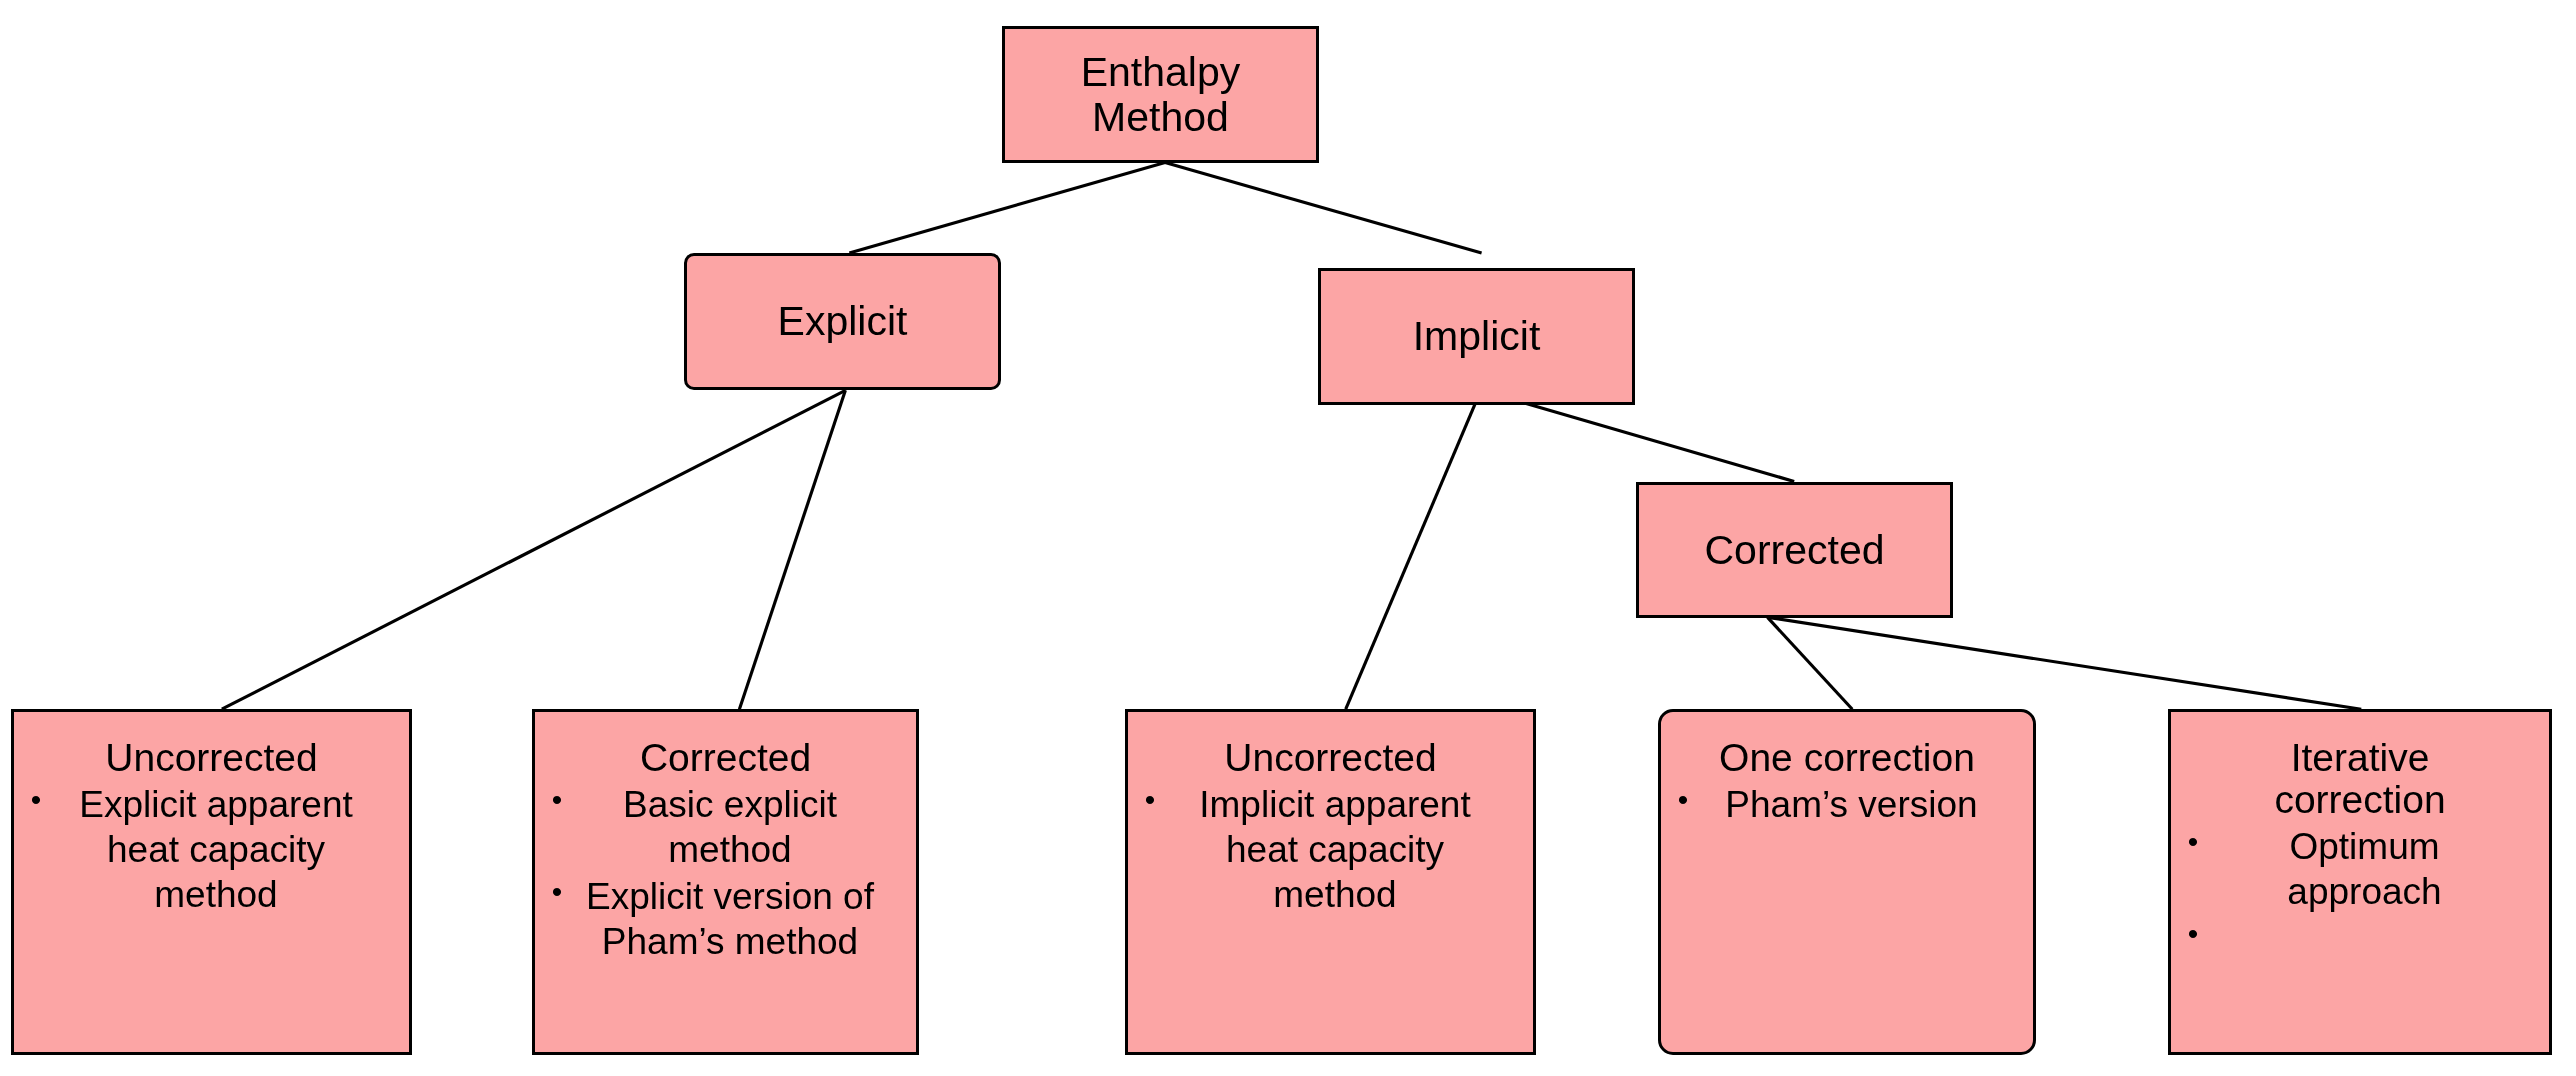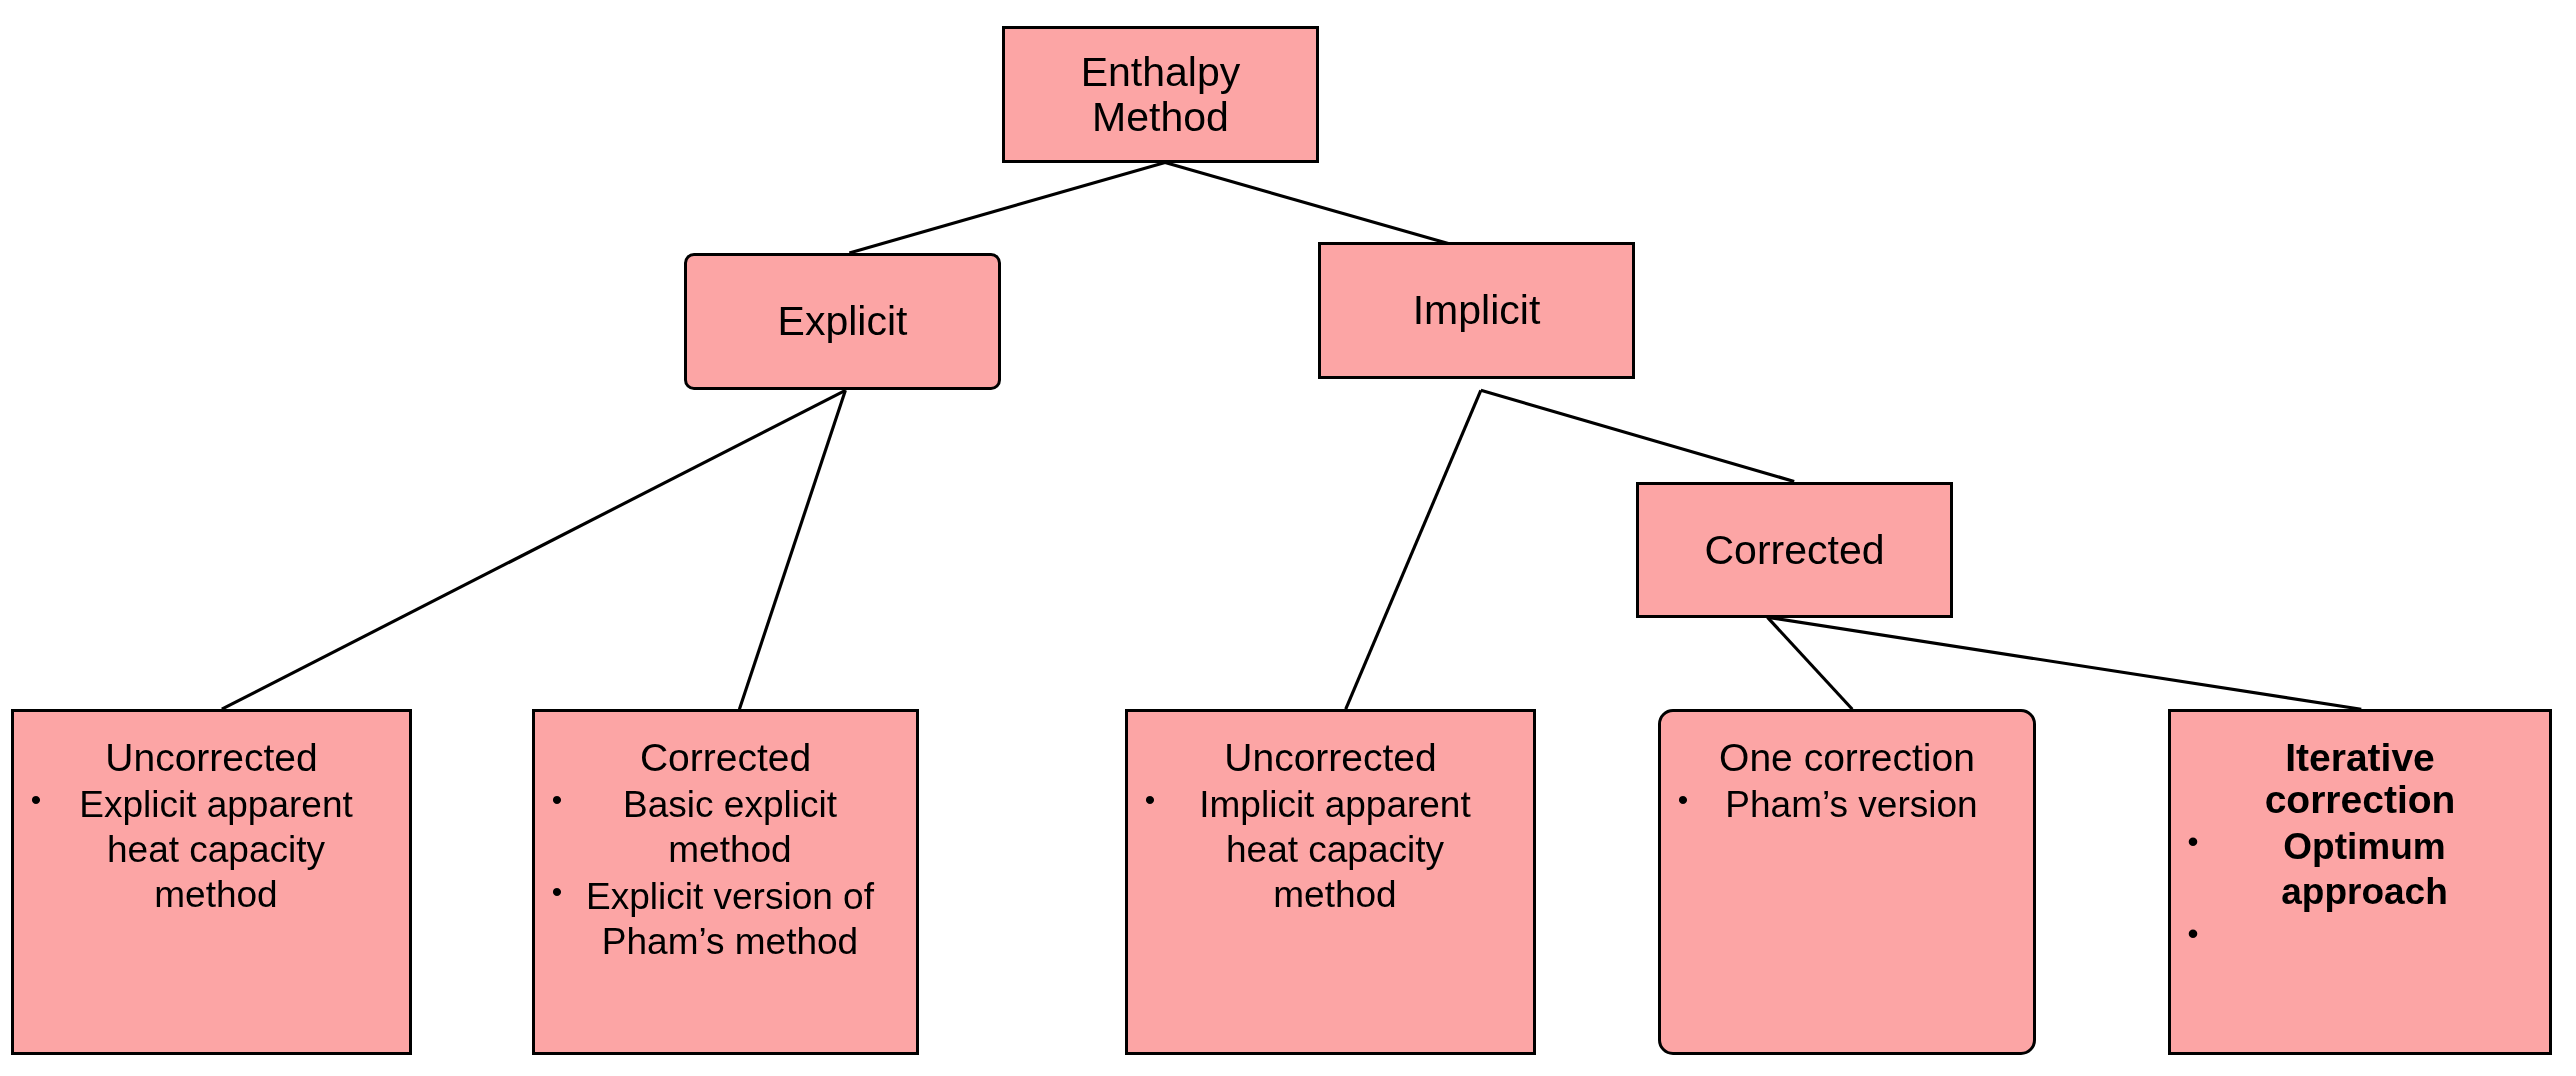--- a/index.html
+++ b/index.html
@@ -98,21 +98,21 @@
 
   <div class="node center-node" style="left:1002px; top:26px; width:317px; height:137px;">
     <div class="node-title">Enthalpy
 Method</div>
   </div>
 
   <div class="node center-node" style="left:684px; top:253px; width:317px; height:137px;border-radius:10px;">
     <div class="node-title">Explicit</div>
   </div>
 
-  <div class="node center-node" style="left:1318px; top:242px; width:317px; height:137px;">
+  <div class="node center-node" style="left:1318px; top:268px; width:317px; height:137px;">
     <div class="node-title">Implicit</div>
   </div>
 
   <div class="node center-node" style="left:1636px; top:482px; width:317px; height:136px;">
     <div class="node-title">Corrected</div>
   </div>
 
   <div class="node leaf-node" style="left:11px; top:709px; width:401px; height:346px;">
     <div class="node-title">Uncorrected</div>
     <ul class="bullets">
@@ -150,21 +150,21 @@
   <div class="node leaf-node" style="left:1658px; top:709px; width:378px; height:346px;border-radius:15px;">
     <div class="node-title" style="max-width:259px;">One correction</div>
     <ul class="bullets">
       <li class="bullet-row">
         <span class="bullet-marker">•</span>
         <span class="bullet-text">Pham’s version</span>
       </li>
     </ul>
   </div>
 
-  <div class="node leaf-node" style="left:2168px; top:709px; width:384px; height:346px;font-weight:bold;">
+  <div class="node leaf-node" style="left:2168px; top:709px; width:384px; height:346px;">
     <div class="node-title" style="max-width:291px;">Iterative correction</div>
     <ul class="bullets">
       <li class="bullet-row">
         <span class="bullet-marker">•</span>
         <span class="bullet-text">Optimum approach</span>
       </li>
       <li class="bullet-row">
         <span class="bullet-marker">•</span>
       </li>
     </ul>

